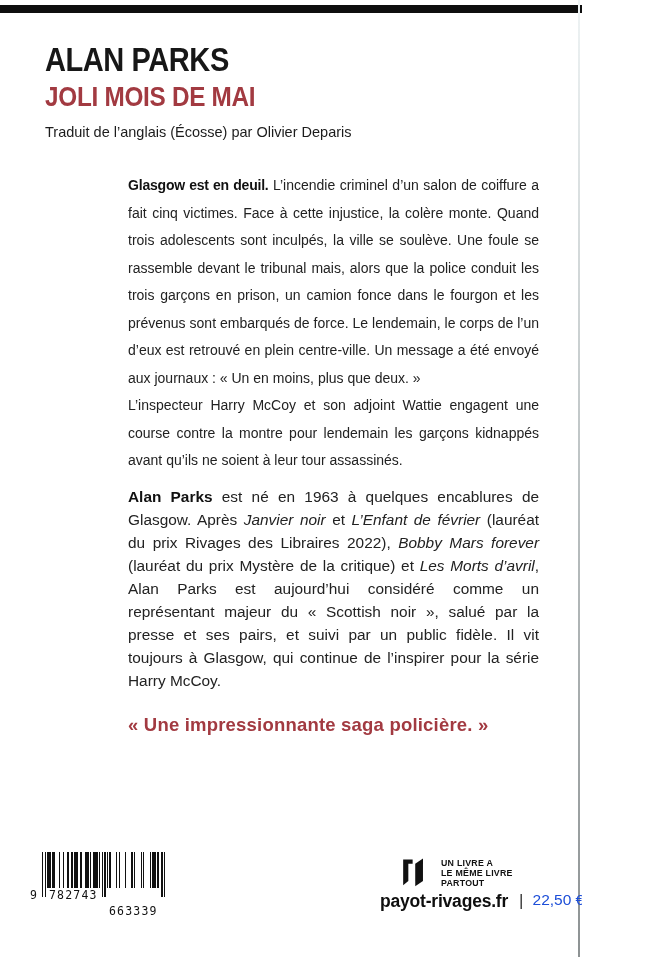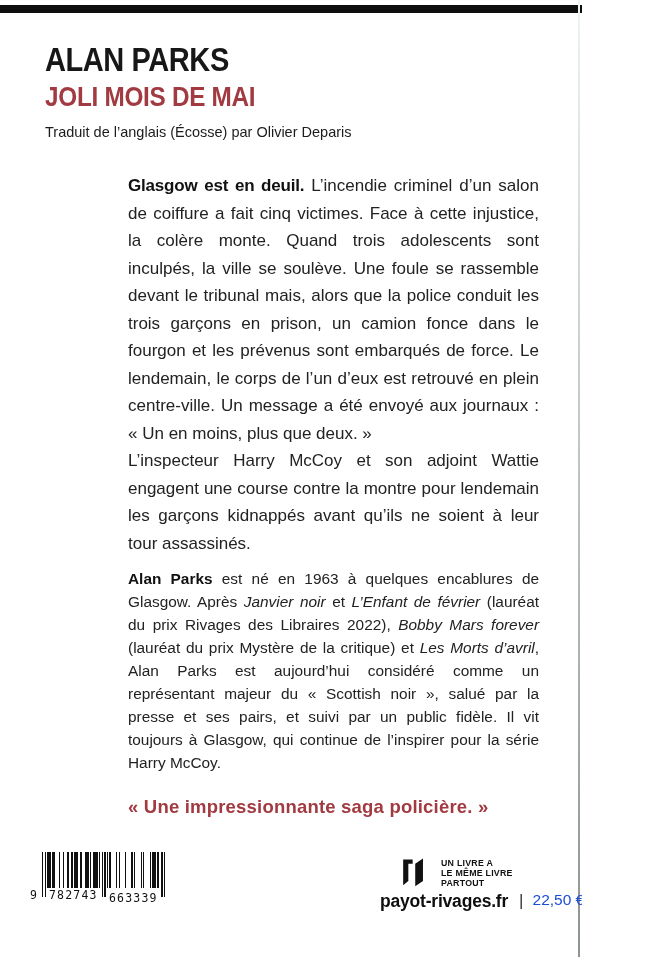--- a/index.html
+++ b/index.html
@@ -13,36 +13,36 @@
   
   .header{position:absolute;left:45px;top:42px;}
   .author{font-size:33px;font-weight:bold;color:#171717;line-height:36px;
     display:inline-block;transform:scaleX(.88);transform-origin:0 0;letter-spacing:-.5px;white-space:nowrap;}
   .title{font-size:27px;font-weight:bold;line-height:28px;margin-top:5px;
     display:block;}
   .title span{display:inline-block;transform:scaleX(.9);transform-origin:0 0;letter-spacing:-.3px;white-space:nowrap;}
   .credit{font-size:14.5px;color:#1c1c1c;margin-top:13px;letter-spacing:0;}
   
   .main{position:absolute;left:128px;top:172px;width:411px;}
-  .syn{font-size:17px;line-height:27.5px;text-align:justify;margin:0;color:#222;}
+  .syn{font-size:14px;line-height:27.5px;text-align:justify;margin:0;color:#222;}
   .syn .lead{font-weight:bold;color:#111;letter-spacing:-.2px;}
   .bio{font-size:15.4px;line-height:23px;text-align:justify;margin:10px 0 0 0;color:#222;}
   .bio .b{font-weight:bold;color:#111;}
   .bio .i{font-style:italic;}
   .quote{font-weight:bold;font-size:18.5px;line-height:22px;margin-top:22px;letter-spacing:.2px;}
   .source{font-weight:bold;font-style:italic;font-size:16.5px;color:#111;text-align:right;margin-top:26px;}
   
   .barcode{position:absolute;left:42px;top:852px;width:130px;height:58px;}
   .bars{display:flex;align-items:flex-start;height:45px;}
   .bars .m{flex:none;width:1.3px;}
   .nums{position:absolute;top:35px;left:0;width:130px;height:16px;
     font-family:"DejaVu Sans Mono",monospace;font-size:11.5px;color:#111;}
   .nums .n9{position:absolute;left:-12px;top:1px;}
   .nums .g1{position:absolute;left:6px;top:1px;letter-spacing:1.2px;background:#fff;padding:0 1px;}
-  .nums .g2{position:absolute;left:66px;top:4px;letter-spacing:1.2px;background:#fff;padding:0 1px;}
+  .nums .g2{position:absolute;left:66px;top:17px;letter-spacing:1.2px;background:#fff;padding:0 1px;}
   
   .pub{position:absolute;left:380px;top:856px;width:175px;}
   .pub-row1{display:flex;align-items:flex-start;margin-left:18px;}
   .pub-row1 svg{width:31px;height:31px;flex:none;}
   .pub-lines{margin-left:12px;margin-top:2px;font-weight:bold;font-size:8.8px;line-height:10px;letter-spacing:.25px;color:#111;white-space:nowrap;}
   .pub-row2{display:flex;align-items:flex-start;margin-top:3px;white-space:nowrap;}
   .site{font-weight:bold;font-size:17.5px;color:#0e0e0e;letter-spacing:-.2px;}
   .sep{font-size:17px;font-weight:200;color:#333;margin:0 9px 0 11px;}
   .price{font-size:15.5px;color:#1d4ed8;}
   

